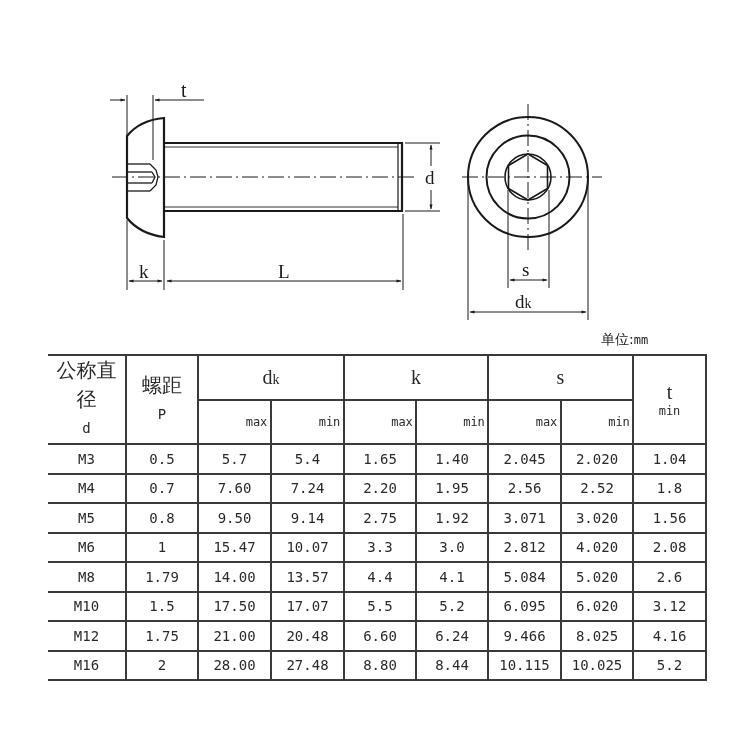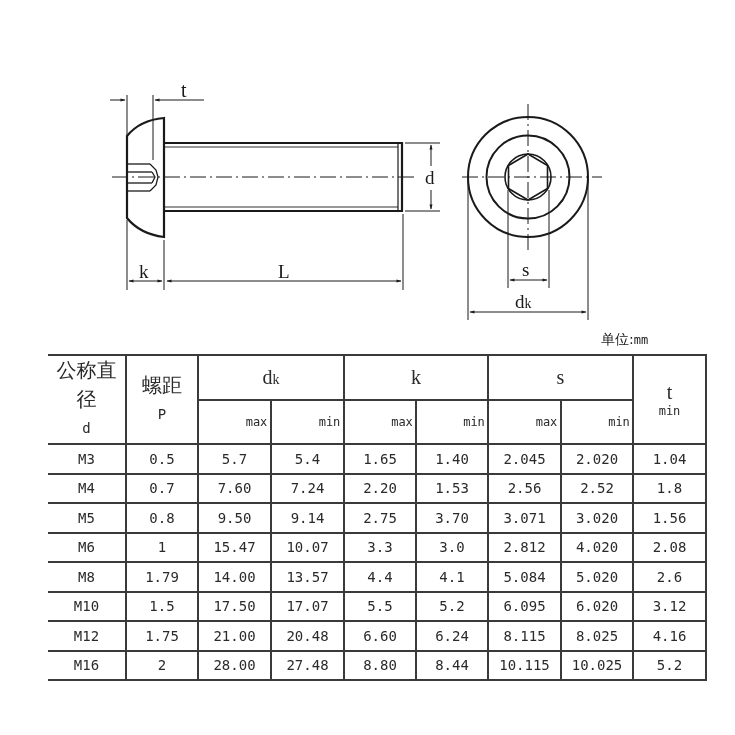--- a/index.html
+++ b/index.html
@@ -150,32 +150,32 @@
       <td>2.045</td>
       <td>2.020</td>
       <td>1.04</td>
     </tr>
     <tr class="row">
       <td class="first mcol">M4</td>
       <td>0.7</td>
       <td>7.60</td>
       <td>7.24</td>
       <td>2.20</td>
-      <td>1.53</td>
+      <td>1.95</td>
       <td>2.56</td>
       <td>2.52</td>
       <td>1.8</td>
     </tr>
     <tr class="row">
       <td class="first mcol">M5</td>
       <td>0.8</td>
       <td>9.50</td>
       <td>9.14</td>
       <td>2.75</td>
-      <td>3.70</td>
+      <td>1.92</td>
       <td>3.071</td>
       <td>3.020</td>
       <td>1.56</td>
     </tr>
     <tr class="row">
       <td class="first mcol">M6</td>
       <td>1</td>
       <td>15.47</td>
       <td>10.07</td>
       <td>3.3</td>
@@ -206,21 +206,21 @@
       <td>6.020</td>
       <td>3.12</td>
     </tr>
     <tr class="row">
       <td class="first mcol">M12</td>
       <td>1.75</td>
       <td>21.00</td>
       <td>20.48</td>
       <td>6.60</td>
       <td>6.24</td>
-      <td>8.115</td>
+      <td>9.466</td>
       <td>8.025</td>
       <td>4.16</td>
     </tr>
     <tr class="row">
       <td class="first mcol">M16</td>
       <td>2</td>
       <td>28.00</td>
       <td>27.48</td>
       <td>8.80</td>
       <td>8.44</td>

